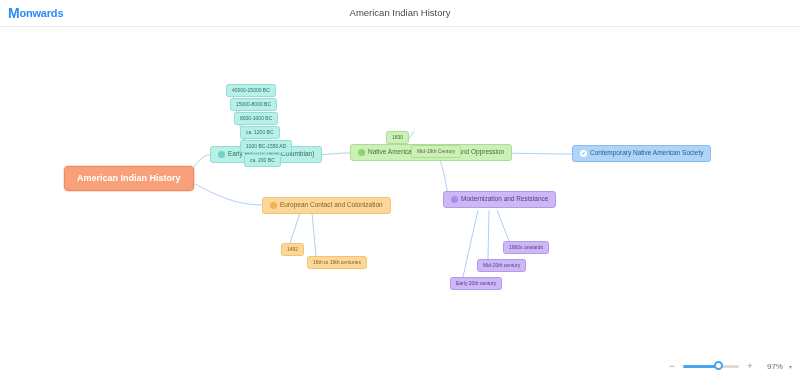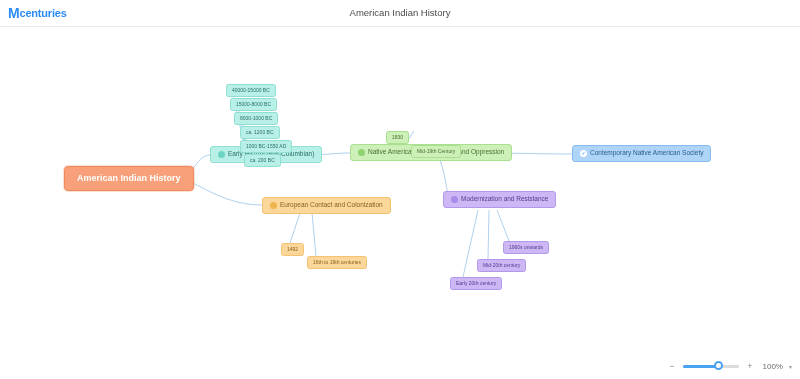--- a/index.html
+++ b/index.html
@@ -123,21 +123,21 @@
   #zoom-caret { font-size: 6px; color: #9a9a9a; }
 </style>
 </head>
 <body>
 
 <div id="app">
 
   <div id="header">
     <div id="logo">
       <span class="logo-mark">M</span>
-      <span class="logo-text">centuries</span>
+      <span class="logo-text">onwards</span>
     </div>
     <div id="doc-title">American Indian History</div>
   </div>
 
   <div id="canvas">
 
     <svg id="edges" viewBox="0 0 800 352" preserveAspectRatio="none">
       <g fill="none" stroke="#9cc4e8" stroke-width="0.8">
 
         <path d="M179 152 C 192 152, 196 128, 210 128"></path>
@@ -237,18 +237,18 @@
       <span class="lbl">Early 20th century</span>
     </div>
 
     <div id="zoombar">
       <div class="zbtn">−</div>
       <div id="slider">
         <div class="fill"></div>
         <div class="knob"></div>
       </div>
       <div class="zbtn">+</div>
-      <div id="zoom-level">100%</div>
+      <div id="zoom-level">97%</div>
       <div id="zoom-caret">▾</div>
     </div>
 
   </div>
 </div>
 
 </body></html>

